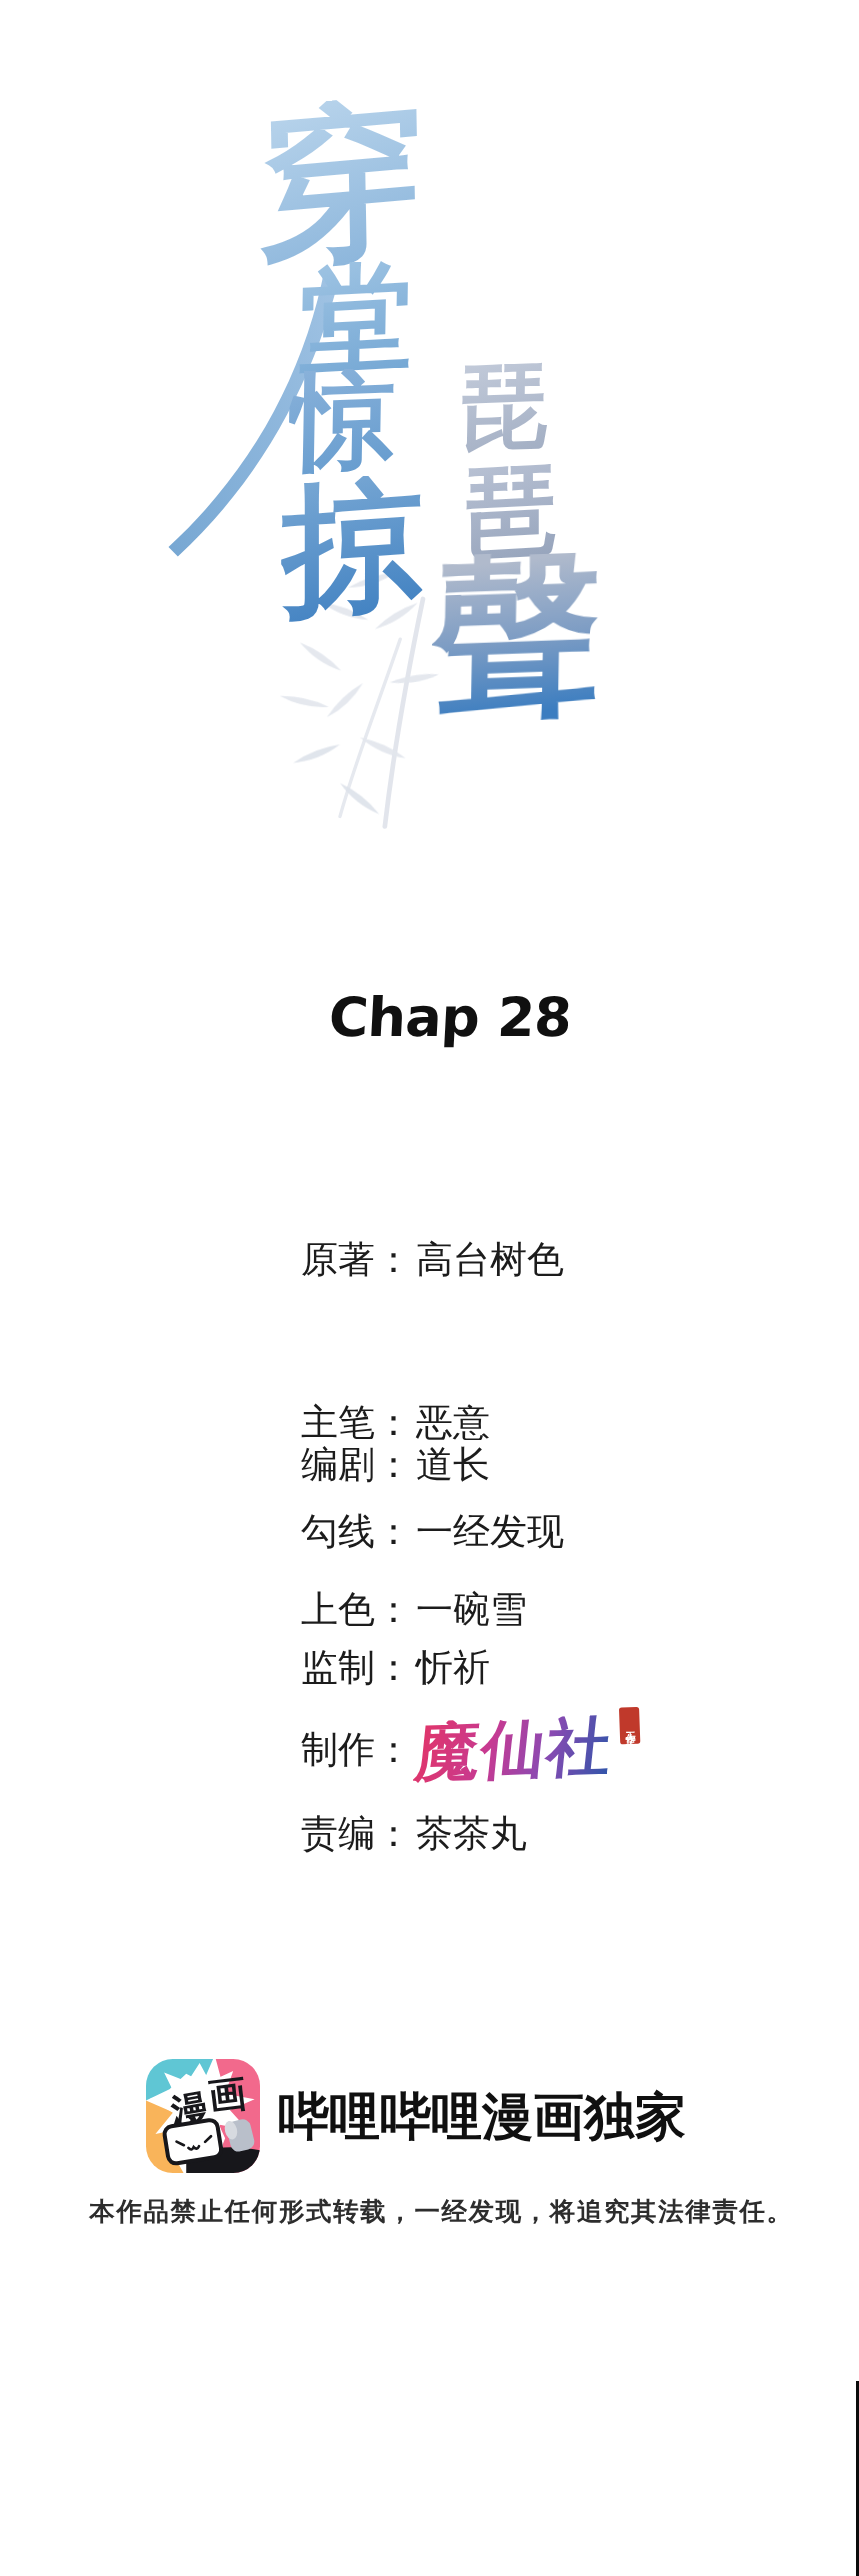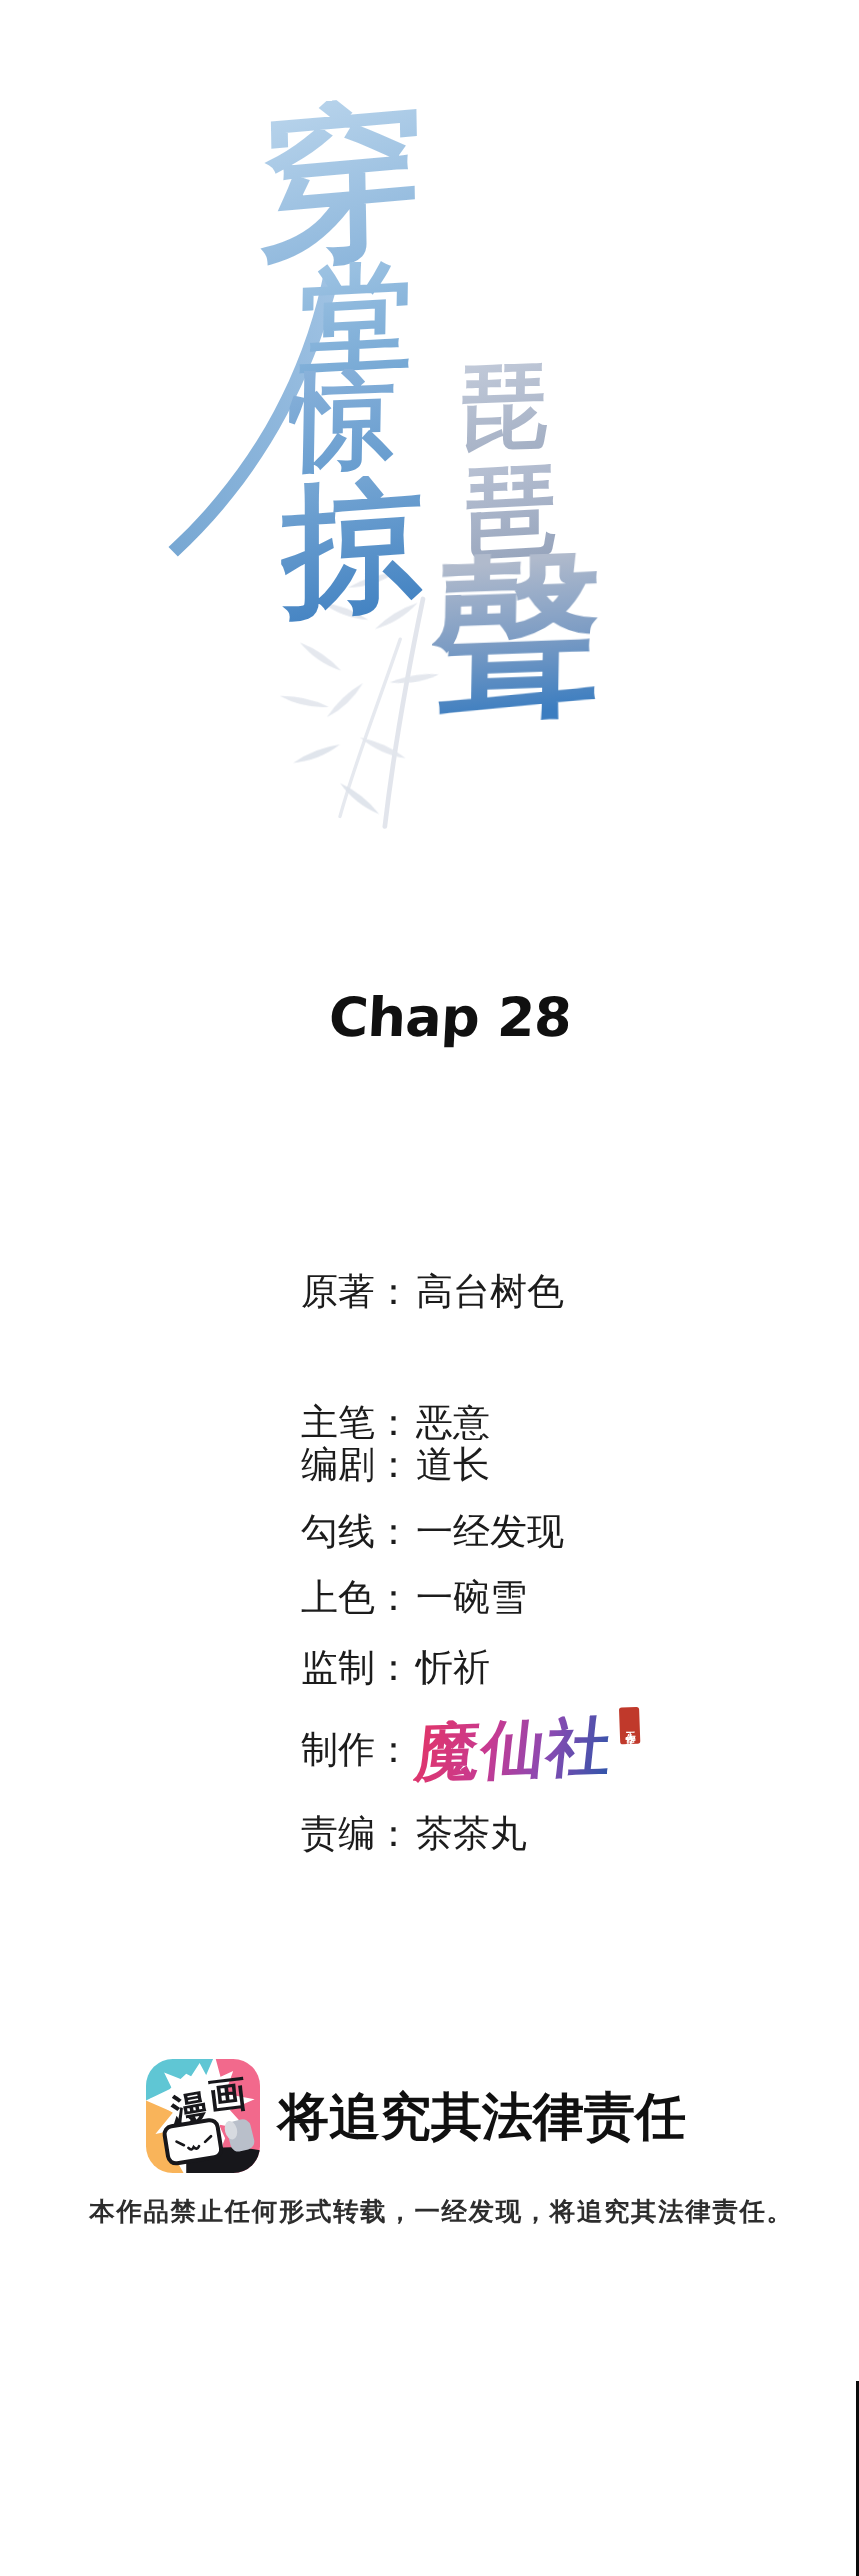--- a/index.html
+++ b/index.html
@@ -29,22 +29,22 @@
   
   .chap{position:absolute;left:450px;top:986px;transform:translateX(-50%) skewX(-3deg);
         font-size:54px;font-weight:800;letter-spacing:-0.7px;color:#101010;
         font-family:"DejaVu Sans", sans-serif;white-space:nowrap;}
 
   
   .credits{position:absolute;left:301px;top:1239px;width:482px;height:636px;
            font-size:37px;color:#1c1c1c;}
   .credit-row{position:absolute;left:0;white-space:nowrap;line-height:1.15;}
   .credit-label{display:inline-block;min-width:115px;}
-  .r1{top:0;margin-top:32px;} .r2{top:67px;} .r3{top:135px;margin-top:28px;} .r4{top:205px;} .r5{top:272px;}
-  .r6{top:340px;font-family:Liberation Mono, monospace;} .r7{top:408px;} .r8{top:479px;display:flex;align-items:center;justify-content:space-between;} .r9{top:574px;}
+  .r1{top:0;} .r2{top:67px;} .r3{top:135px;margin-top:28px;} .r4{top:205px;} .r5{top:272px;}
+  .r6{top:350px;} .r7{top:408px;} .r8{top:479px;display:flex;align-items:center;justify-content:space-between;} .r9{top:574px;}
   .r2 .credit-label{visibility:hidden;}
   .studio-logo{position:relative;display:inline-block;font-size:64px;font-weight:800;
         line-height:1;transform:skewX(-8deg) rotate(-2deg);letter-spacing:1.3px;
         -webkit-background-clip:text;background-clip:text;color:transparent;
         background-image:linear-gradient(100deg,#e23568 0%,#c63a92 38%,#8a4ab2 66%,#2e55a9 100%);
         font-family:"Liberation Serif", serif;}
   .studio-seal{position:absolute;right:-25.4px;top:-6.7px;width:20px;height:37px;
         background:#c0392b;border-radius:2.7px;color:#fff;font-size:10px;font-weight:700;
         writing-mode:vertical-rl;text-orientation:upright;display:flex;align-items:center;
         justify-content:center;letter-spacing:1.3px;transform:skewX(8deg);}
@@ -168,20 +168,20 @@
           <g stroke="#17171b" stroke-width="4" stroke-linecap="round" fill="none">
             <path d="M16 24 L26 31"></path>
             <path d="M58 31 L68 24"></path>
             <path d="M32 36 q4 6 8 0 q4 6 8 0"></path>
           </g>
         </g>
       </g>
     </svg>
   </div>
 
-  <div class="brand">将追究其法律责任</div>
+  <div class="brand">哔哩哔哩漫画独家</div>
 
   <div class="disclaimer">本作品禁止任何形式转载，一经发现，将追究其法律责任。</div>
 
   <div class="edge-bar"></div>
 
 </div>
 
 
 </body></html>

